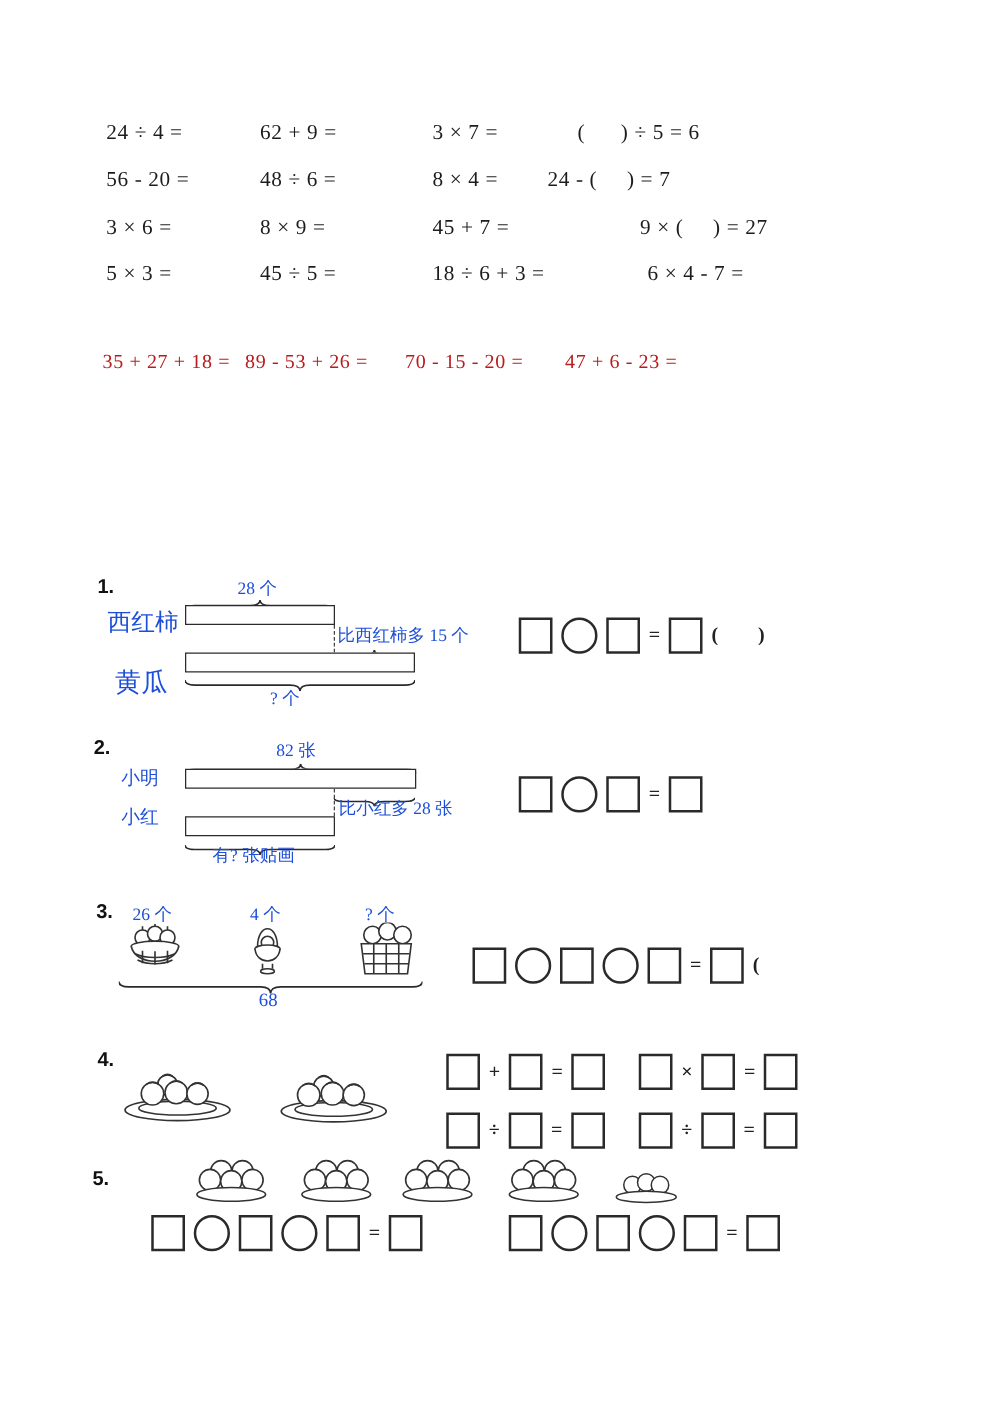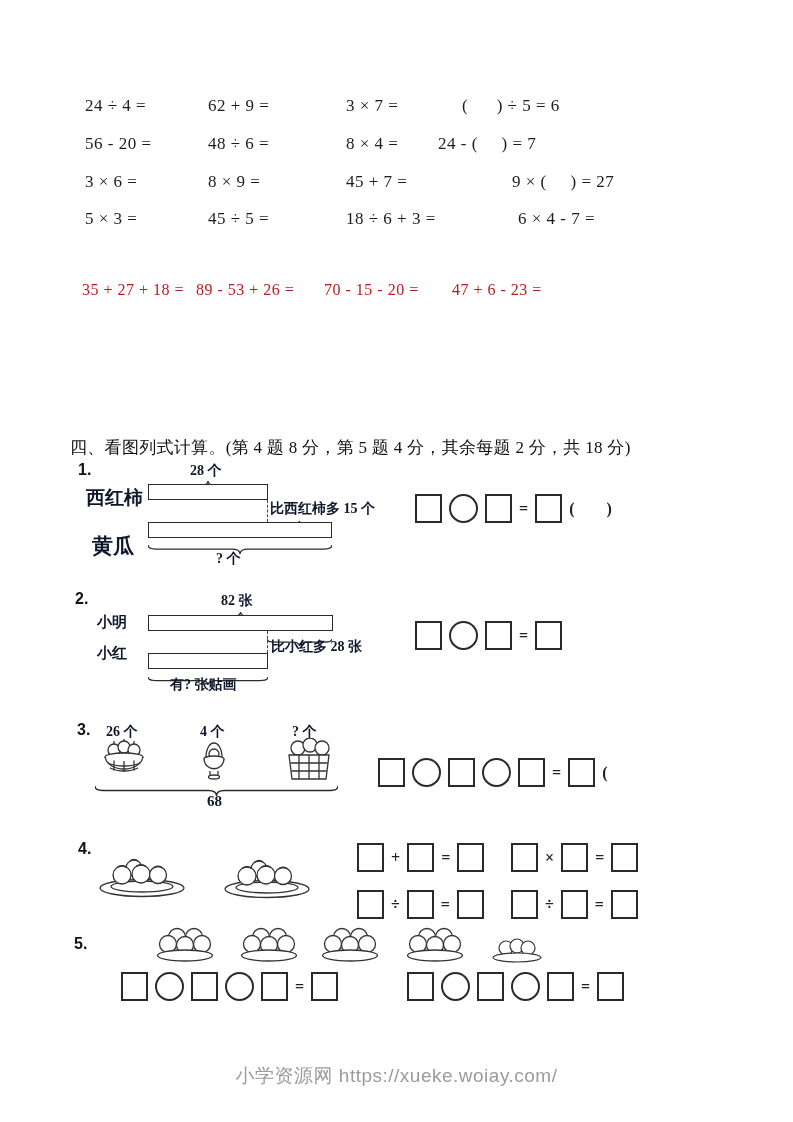--- a/index.html
+++ b/index.html
@@ -14,21 +14,21 @@
   .sec-title{position:absolute;font-size:17px;letter-spacing:.3px;color:#111;white-space:pre;}
   #sec2-title{left:72px;top:243px}
   #sec4-title{left:70px;top:436px}
   .vp{position:absolute;top:281px;font-size:16px;white-space:pre;letter-spacing:.5px;color:#b91c1c;}
   #vp1{left:82px}#vp2{left:196px}#vp3{left:324px}#vp4{left:452px}
   
   .qnum{position:absolute;font-family:"Liberation Sans",sans-serif;font-weight:700;font-size:16px;color:#111;}
   #q1-num{left:78px;top:461px}#q2-num{left:75px;top:590px}#q3-num{left:77px;top:721px}
   #q4-num{left:78px;top:840px}#q5-num{left:74px;top:935px}
   
-  .dlabel{position:absolute;font-size:14px;color:#0f172a;white-space:pre;font-weight:bold;}
+  .dlabel{position:absolute;font-size:14px;color:#1d4ed8;white-space:pre;}
   #q1-top-label{left:190px;top:462px}
   #q1-row1-label{left:86px;top:485px;font-size:19px}
   #q1-diff-label{left:270px;top:500px}
   #q1-row2-label{left:92px;top:532px;font-size:21px}
   #q1-bottom-label{left:216px;top:550px}
   #q2-top-label{left:221px;top:592px}
   #q2-row1-label{left:97px;top:613px;font-size:15px}
   #q2-diff-label{left:271px;top:638px}
   #q2-row2-label{left:97px;top:644px;font-size:15px}
   #q2-bottom-label{left:170px;top:676px}
@@ -98,21 +98,20 @@
   <span class="oc r4 c1">5 × 3 =</span>
   <span class="oc r4 c2">45 ÷ 5 =</span>
   <span class="oc r4 c3">18 ÷ 6 + 3 =</span>
   <span class="oc r4 c4">6 × 4 - 7 =</span>
 
   <span class="vp" id="vp1">35 + 27 + 18 =</span>
   <span class="vp" id="vp2">89 - 53 + 26 =</span>
   <span class="vp" id="vp3">70 - 15 - 20 =</span>
   <span class="vp" id="vp4">47 + 6 - 23 =</span>
 
-  <div class="sec-title" id="sec4-title">四、看图列式计算。(第 4 题 8 分，第 5 题 4 分，其余每题 2 分，共 18 分)</div>
 
   <span class="qnum" id="q1-num">1.</span>
   <span class="dlabel" id="q1-top-label">28 个</span>
   <div class="brace" id="q1-brace-top"><svg width="120" height="8" viewBox="0 0 120 8">
         <path d="M0 8 Q0 4.4 8 4.4 L52 4.4 Q60 4.4 60 0 Q60 4.4 68 4.4 L112 4.4 Q120 4.4 120 8" fill="none" stroke="#2b2b2b" stroke-width="1.3"></path>
       </svg></div>
   <span class="dlabel" id="q1-row1-label">西红柿</span>
   <div class="bar" id="q1-bar1"></div>
   <div class="dashv" id="q1-dash"></div>
   <span class="dlabel" id="q1-diff-label">比西红柿多 15 个</span>
@@ -274,21 +273,20 @@
   <div class="shape-row" id="q5-g2">
       <span class="shape sq"></span>
       <span class="shape ci"></span>
       <span class="shape sq"></span>
       <span class="shape ci"></span>
       <span class="shape sq"></span>
       <span class="shape tx">=</span>
       <span class="shape sq"></span>
     </div>
 
-  <div class="watermark">小学资源网 https://xueke.woiay.com/</div>
 
   <svg width="0" height="0" style="position:absolute">
     <defs>
       <g id="strawberry-plate" stroke="#333" stroke-width="1.3" fill="#fff">
         <ellipse cx="44" cy="32" rx="42" ry="8.5"></ellipse>
         <ellipse cx="44" cy="30.5" rx="31" ry="5.5"></ellipse>
         <circle cx="36" cy="12" r="8"></circle>
         <path d="M32 5 q4 -3 8 0" fill="none"></path>
         <circle cx="24" cy="19" r="9"></circle>
         <path d="M19 11.5 q5 -3.5 10 0" fill="none"></path>

